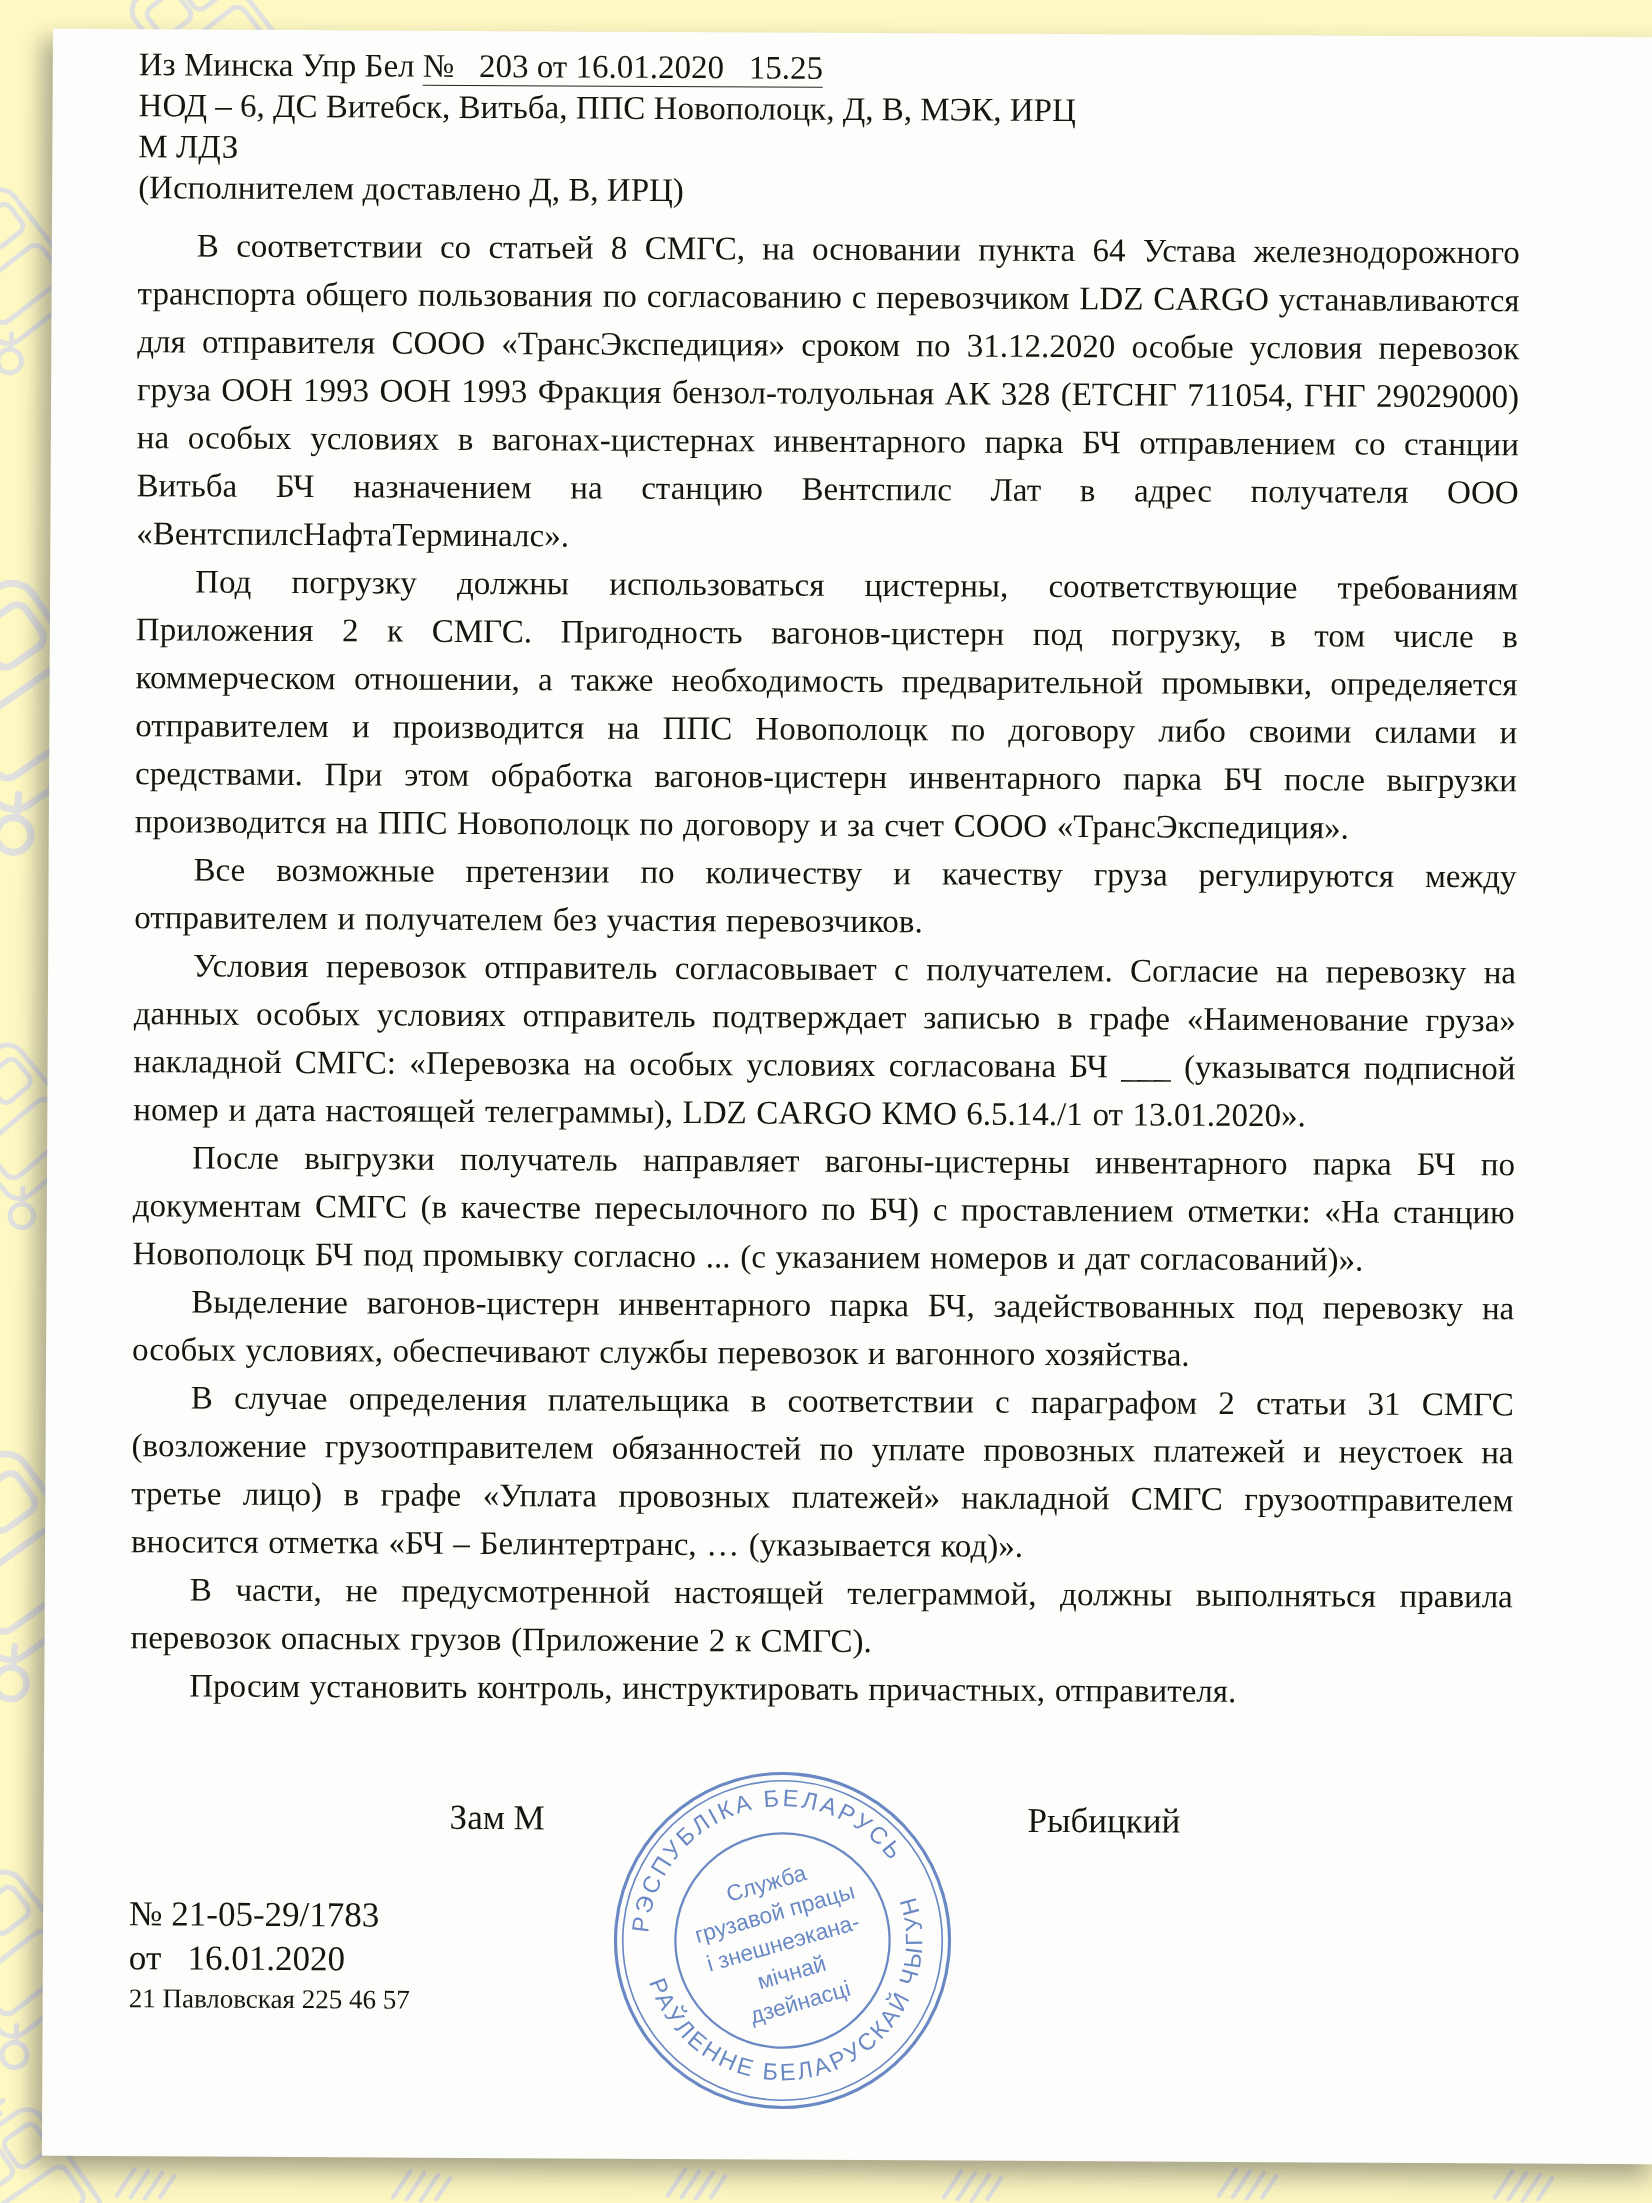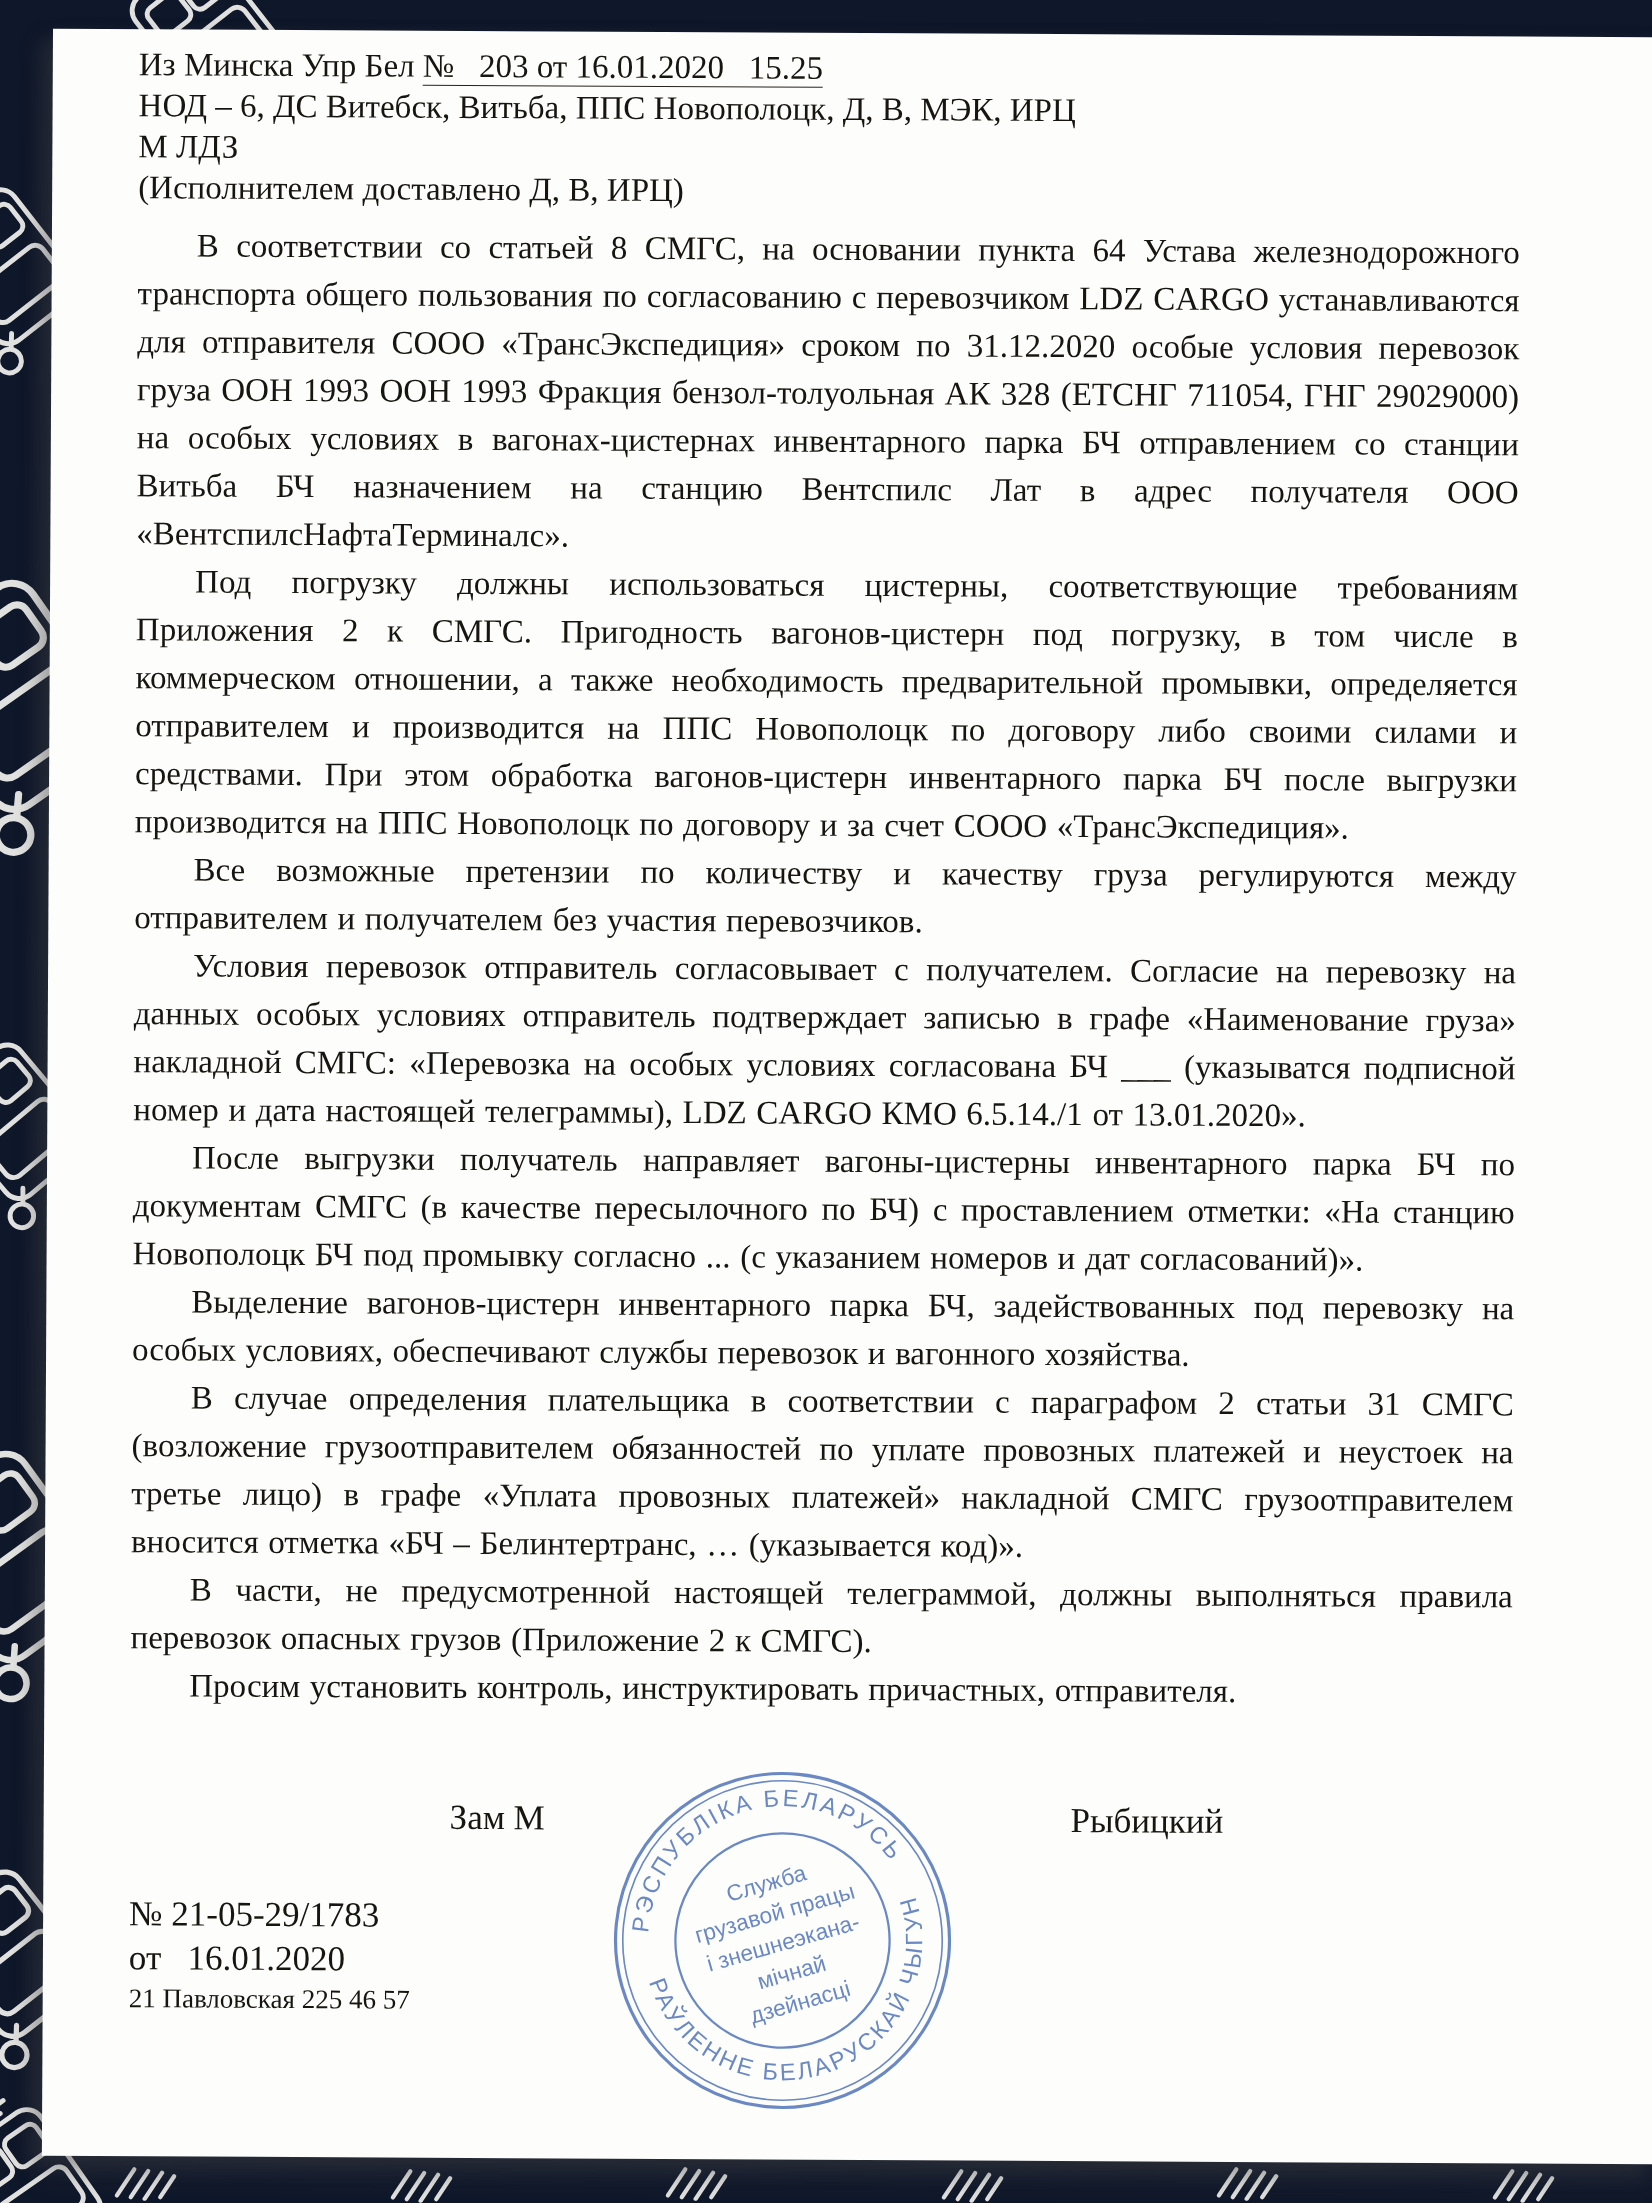--- a/index.html
+++ b/index.html
@@ -1,18 +1,18 @@
 <!DOCTYPE html>
 <html style="font-size:14.7px"><head>
 <meta charset="utf-8">
 <style>
   html,body { margin:0; padding:0; background:#ffffff; }
   .canvas {
     position:relative; width:1653px; height:2204px;
-    background:#0f172a; overflow:hidden;
+    background:#fef9c3; overflow:hidden;
     font-family:"Liberation Serif","DejaVu Serif",serif;
   }
   
   .wm { position:absolute; color:#e1e1e0; }
   
   .page {
     position:absolute; left:53px; top:33px; width:1616px; height:2127px;
     background:#fdfdfc;
     box-shadow:-13px 9.2px 20px rgba(70,70,70,.30), 0 18.4px 29px rgba(70,70,70,.25);
     transform:rotate(0.3deg); transform-origin:50% 0;
@@ -20,21 +20,21 @@
   .content { position:absolute; left:86px; top:14.7px; width:1382px; color:#17150f; }
   .hdr { font-size:33px; line-height:41px; white-space:nowrap; }
   .underlined { border-bottom:1.8px solid #24231f; padding-bottom:0.9px; }
   .body-text { margin-top:13px; }
   .body-text p {
     margin:0; font-size:33px; line-height:48px;
     text-align:justify; text-indent:59px; word-spacing:1.4px;
   }
   .sig-row { position:relative; height:48px; margin-top:87px; font-size:35px; }
   .sig-pos { position:absolute; left:320px;font-family:Liberation Serif, serif; }
-  .sig-name { position:absolute; left:898px;margin-left:43px; }
+  .sig-name { position:absolute; left:898px; }
   .footer { margin-top:48px; font-size:35px; line-height:44px; }
   .footer .contact { font-size:27px; line-height:31px; margin-top:3.7px; }
   
   .stamp {
     position:absolute; left:601px; top:1759px; width:363px; height:363px;
     opacity:.82; mix-blend-mode:multiply;
     transform:rotate(-16deg);
     font-family:"Liberation Sans","DejaVu Sans",sans-serif;
   }
   .stamp text { fill:currentColor; }

